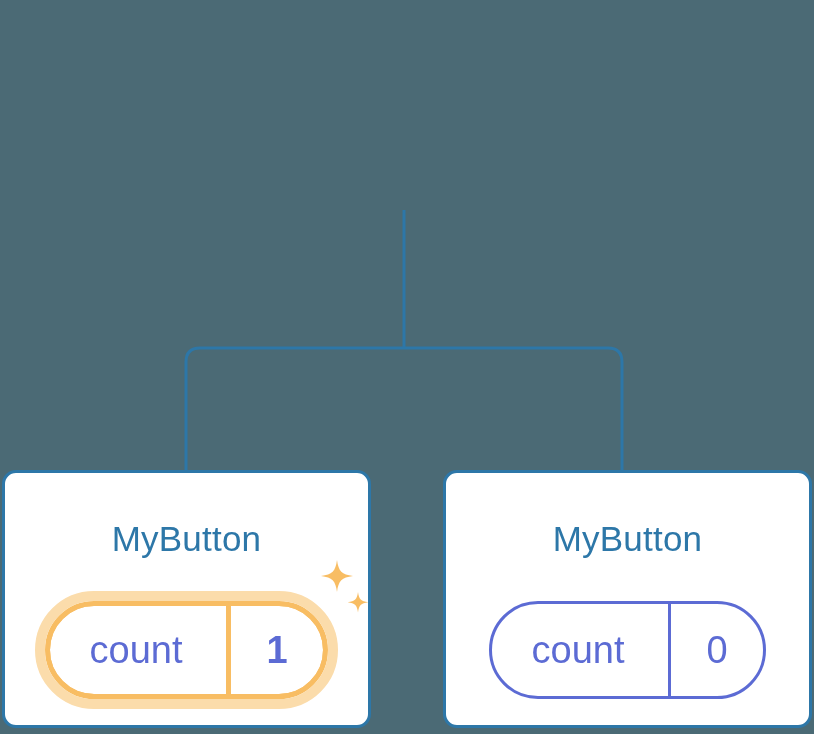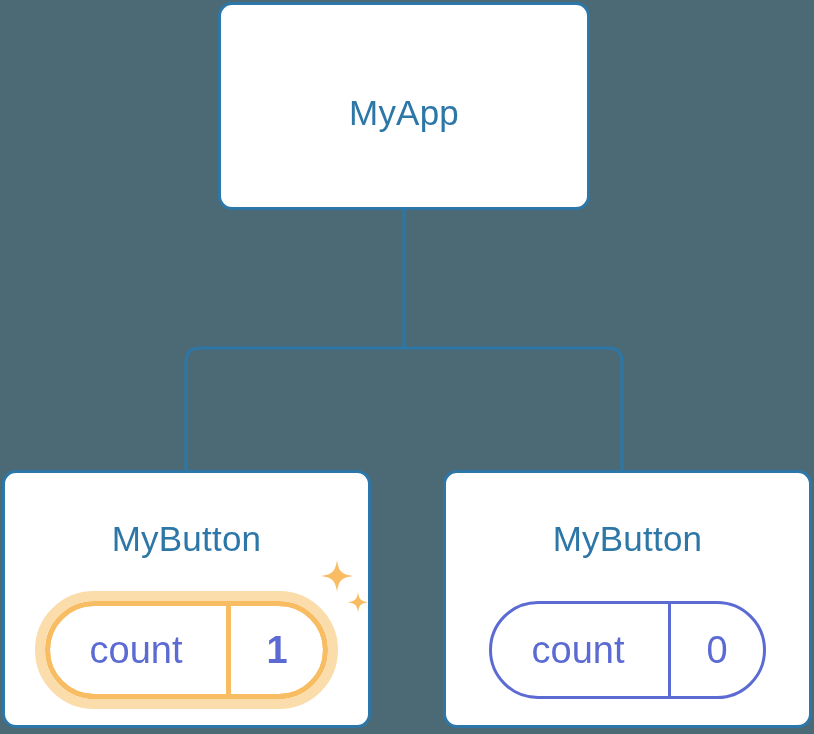--- a/index.html
+++ b/index.html
@@ -188,23 +188,20 @@
 
 <div id="canvas">
 
   <svg id="edges" viewBox="0 0 814 734" width="814" height="734">
 
     <path d="M 404 210 L 404 348" fill="none" stroke="#2d77a8" stroke-width="3" stroke-linecap="butt"></path>
 
     <path d="M 186 470 L 186 362 Q 186 348 200 348 L 608 348 Q 622 348 622 362 L 622 470" fill="none" stroke="#2d77a8" stroke-width="3" stroke-linecap="butt"></path>
   </svg>
 
-  <div class="node" id="node-root">
-    <div class="node-title">MyApp</div>
-  </div>
 
   <div class="node node-child" id="node-child-0">
     <div class="node-title">MyButton</div>
 
     <div class="pill-wrap">
       <div class="pill flash">
         <span class="pill-glow-outer"></span>
         <span class="pill-glow-inner"></span>
 
         <div class="pill-cell pill-key">

